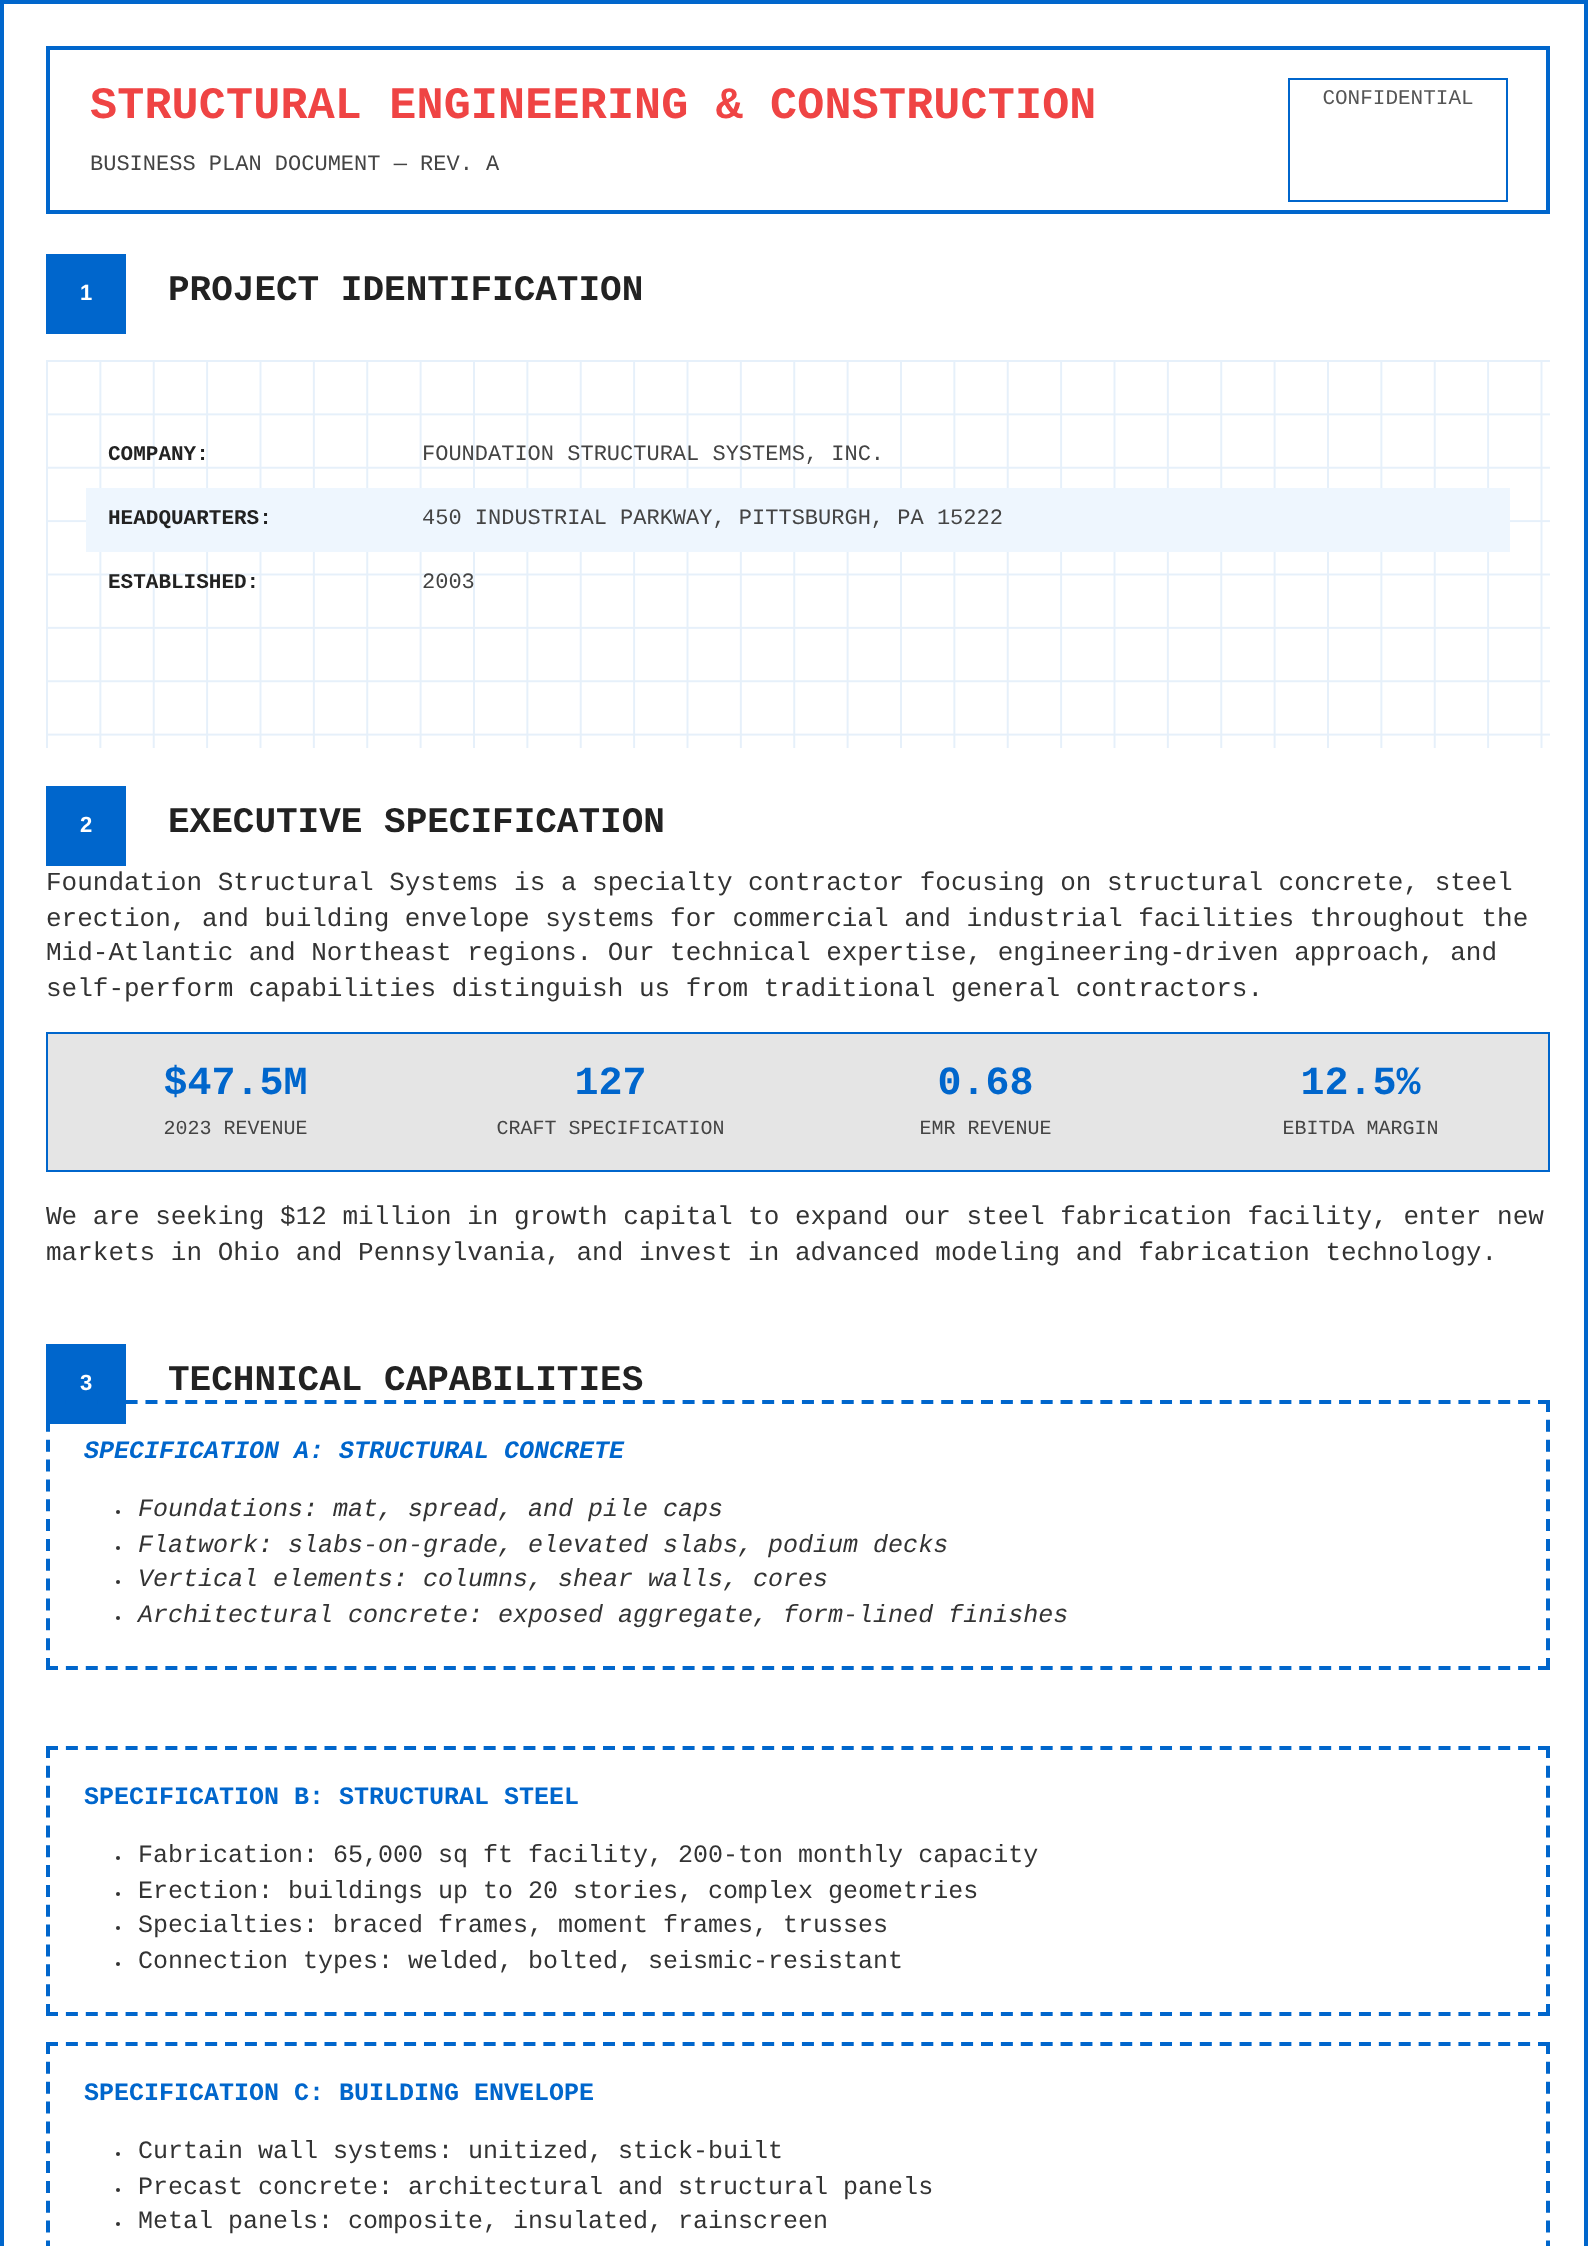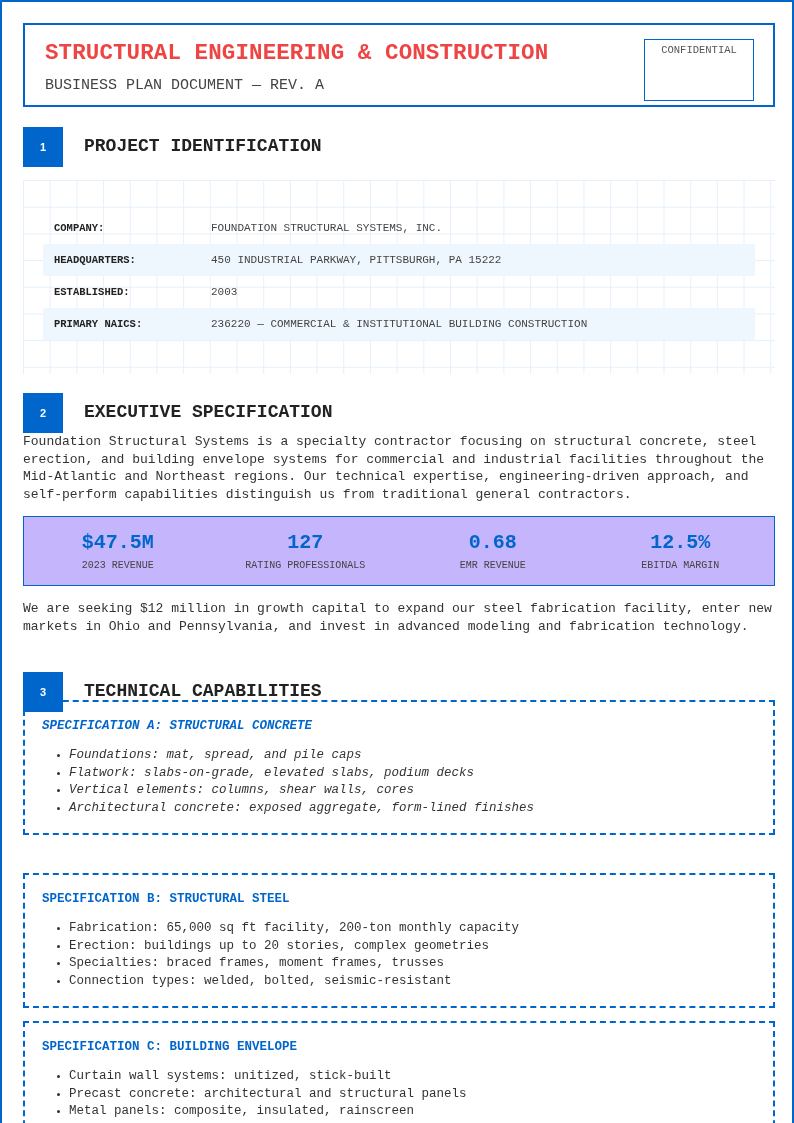--- a/index.html
+++ b/index.html
@@ -16,21 +16,21 @@
   .header {
     position: absolute; left: 21px; top: 21px; width: 752px; height: 84px;
     box-sizing: border-box; border: 2px solid #0066cc;
   }
   .header .title {
     position: absolute; left: 20px; top: 15px;
     font-size: 22.5px; font-weight: bold; color: #ef4444; letter-spacing: 0.1px;
     font-family: "Liberation Mono", monospace; white-space: nowrap;
   }
   .header .subtitle {
-    position: absolute; left: 20px; top: 52px; font-size: 15px; color: #444;
+    position: absolute; left: 20px; top: 52px; font-size: 11px; color: #444;
     white-space: nowrap;
     text-align: center;
   }
   .header .conf {
     position: absolute; left: 619px; top: 14px; width: 110px; height: 62px;
     box-sizing: border-box; border: 1px solid #0066cc;
     font-size: 10.5px; color: #555; text-align: center; padding-top: 4px;
   }
   .sec-head { position: absolute; left: 21px; height: 40px; width: 752px; }
   .sec-num {
@@ -58,21 +58,21 @@
   }
   .id-row.shaded { background: #eef6fe; }
   .id-row .lbl { width: 157px; padding-left: 11px; font-weight: bold; color: #222; font-size: 10.5px; }
   .id-row .val { color: #444; white-space: nowrap; }
   .para {
     position: absolute; left: 21px; width: 756px;
     font-size: 13px; line-height: 17.5px; color: #333;
   }
   .stats {
     position: absolute; left: 21px; top: 514px; width: 752px; height: 70px;
-    box-sizing: border-box; border: 1px solid #0066cc; background: #c4b5fd;
+    box-sizing: border-box; border: 1px solid #0066cc; background: #e5e5e5;
     display: flex;
   }
   .stat { flex: 1; text-align: center; padding-top: 14px; }
   .stat .v { font-size: 20px; font-weight: bold; color: #0066cc; line-height: 24px; }
   .stat .l { font-size: 10px; color: #444; margin-top: 5px; }
   .spec {
     position: absolute; left: 21px; width: 752px; box-sizing: border-box;
     border: 2px dashed #0066cc; padding: 17px 0 0 17px;
   }
   .spec .st { font-size: 12.5px; font-weight: bold; color: #0066cc; white-space: nowrap; }
@@ -102,41 +102,37 @@
       <span class="val">FOUNDATION STRUCTURAL SYSTEMS, INC.</span>
     </div>
     <div class="id-row shaded" style="top:64px;">
       <span class="lbl">HEADQUARTERS:</span>
       <span class="val">450 INDUSTRIAL PARKWAY, PITTSBURGH, PA 15222</span>
     </div>
     <div class="id-row" style="top:96px;">
       <span class="lbl">ESTABLISHED:</span>
       <span class="val">2003</span>
     </div>
-    <div class="id-row shaded" style="top:128px;">
-      <span class="lbl">PRIMARY NAICS:</span>
-      <span class="val">236220 — COMMERCIAL &amp; INSTITUTIONAL BUILDING CONSTRUCTION</span>
-    </div>
   </div>
 
   <div class="sec-head" style="top:391px;">
     <div class="sec-num">2</div>
     <div class="sec-title">EXECUTIVE SPECIFICATION</div>
   </div>
 
   <div class="para" style="top:431px;">Foundation Structural Systems is a specialty contractor focusing on structural concrete, steel erection, and building envelope systems for commercial and industrial facilities throughout the Mid-Atlantic and Northeast regions. Our technical expertise, engineering-driven approach, and self-perform capabilities distinguish us from traditional general contractors.</div>
 
   <div class="stats">
     <div class="stat">
       <div class="v">$47.5M</div>
       <div class="l">2023 REVENUE</div>
     </div>
     <div class="stat">
       <div class="v">127</div>
-      <div class="l">RATING PROFESSIONALS</div>
+      <div class="l">CRAFT SPECIFICATION</div>
     </div>
     <div class="stat">
       <div class="v">0.68</div>
       <div class="l">EMR REVENUE</div>
     </div>
     <div class="stat">
       <div class="v">12.5%</div>
       <div class="l">EBITDA MARGIN</div>
     </div>
   </div>

